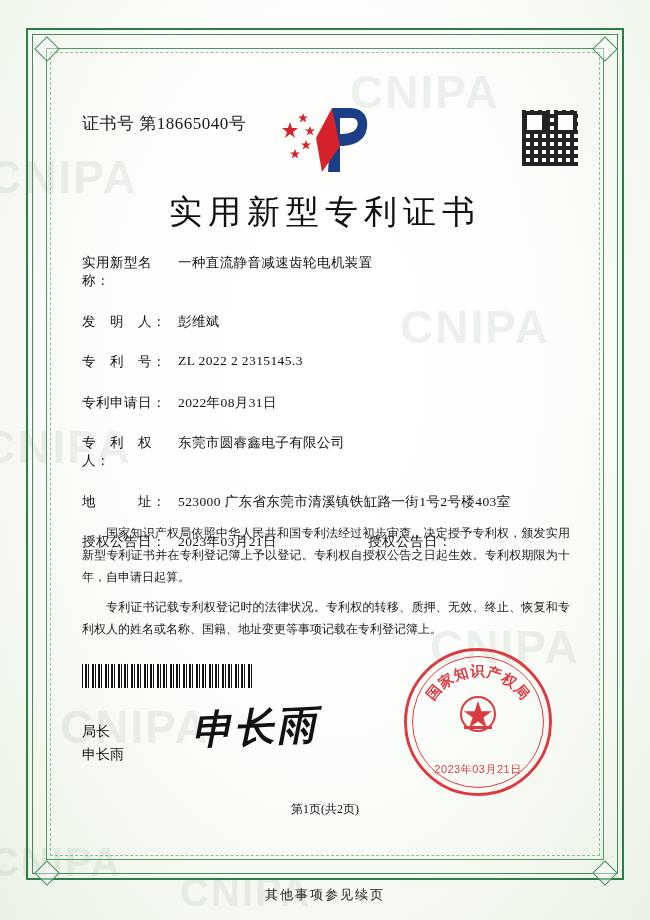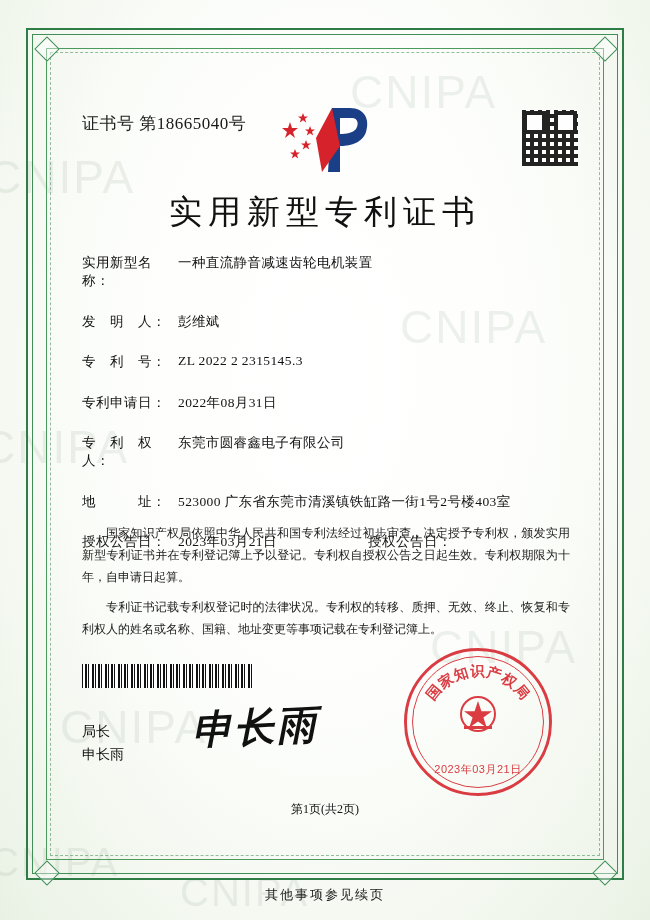--- a/index.html
+++ b/index.html
@@ -20,21 +20,21 @@
     width: 650px;
     height: 920px;
     background:
       radial-gradient(ellipse at 50% 40%, #ffffff 0%, #fdfefc 45%, #f2f7ee 80%, #e9f1e4 100%);
   }
 
   
   .watermark {
     position: absolute;
     font-family: "Liberation Sans", sans-serif;
-    font-weight: normal;
+    font-weight: bold;
     color: rgba(120, 150, 120, 0.13);
     letter-spacing: 2px;
     pointer-events: none;
     user-select: none;
   }
   .wm1 { left: -12px;  top: 150px; font-size: 46px; }
   .wm2 { left: 350px;  top: 65px;  font-size: 46px; }
   .wm3 { left: -18px;  top: 420px; font-size: 46px; }
   .wm4 { left: 400px;  top: 300px; font-size: 46px; }
   .wm5 { left: 60px;   top: 700px; font-size: 46px; }

